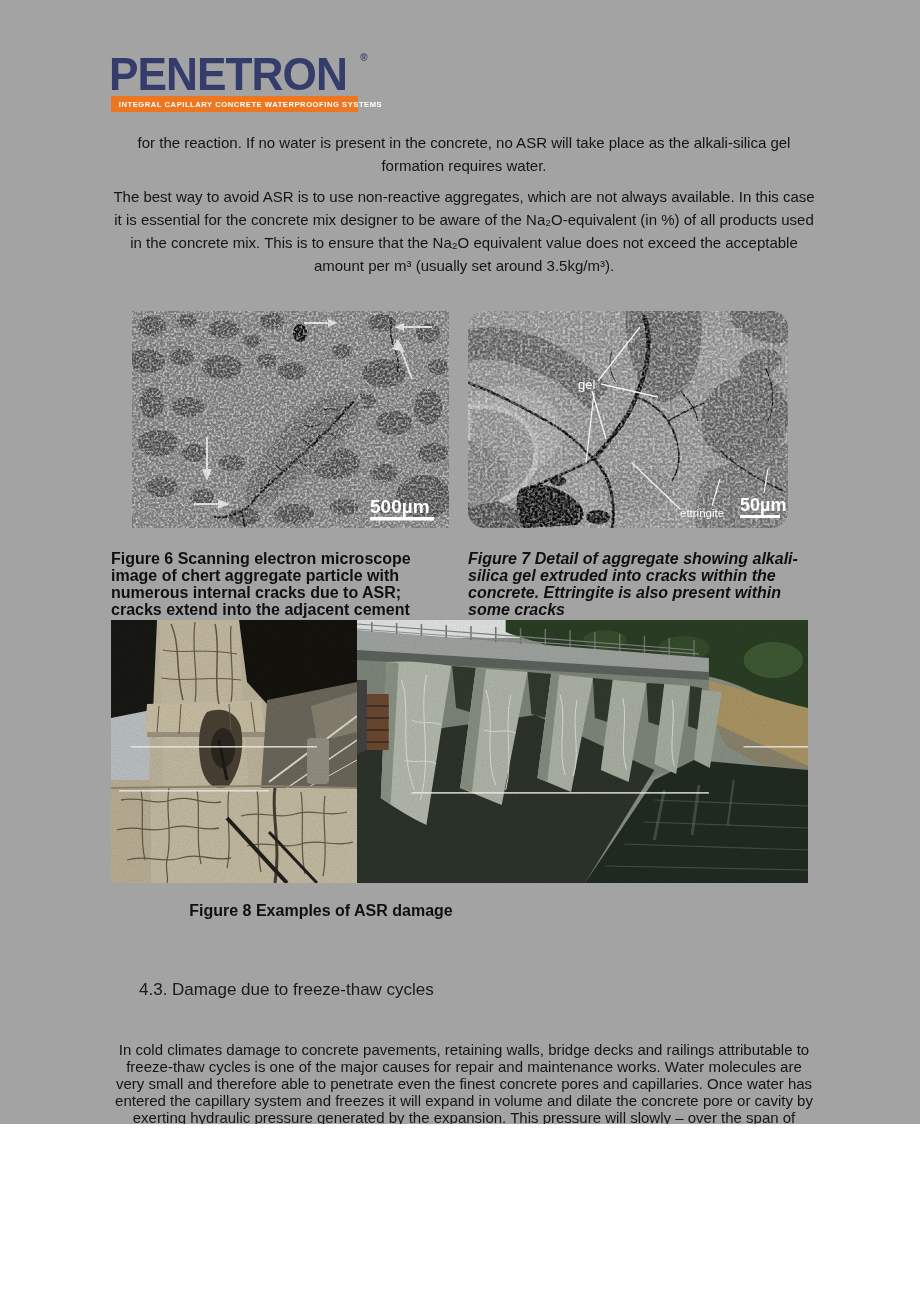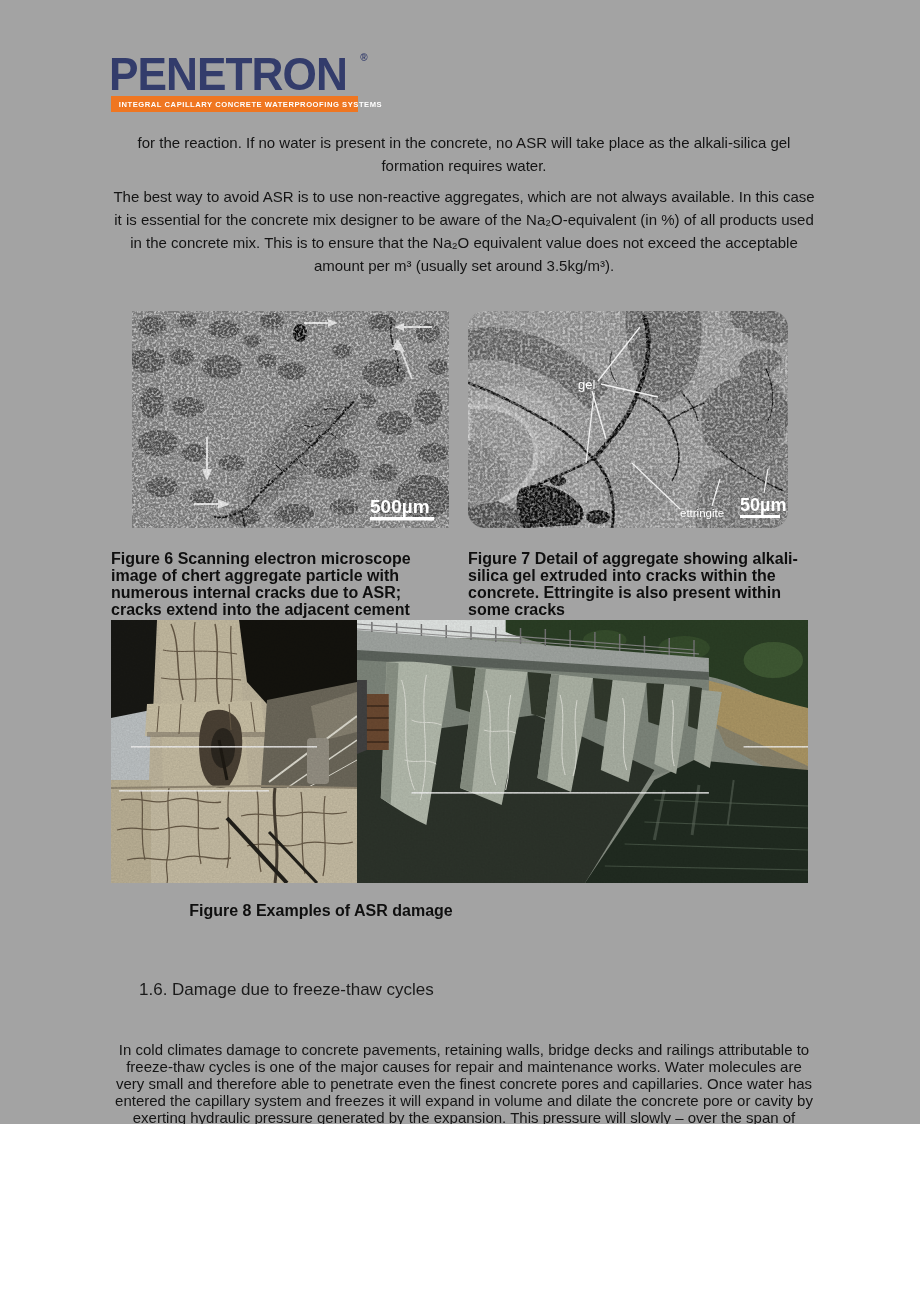--- a/index.html
+++ b/index.html
@@ -46,21 +46,21 @@
   .fig svg { display:block; }
   .fig6 { left:111px; top:311px; width:317px; height:217px;margin-left:21px; }
   .fig7 { left:468px; top:311px; width:320px; height:217px;border-radius:17px; }
   .fig8l { left:111px; top:620px; width:246px; height:263px; background:#c7bda4; }
   .fig8r { left:357px; top:620px; width:451px; height:263px; background:#8d9489; }
 
   .caption {
     font-size:16px; font-weight:bold; line-height:17px; color:#0f0f0f;
   }
   .cap6 { left:111px; top:550px; width:335px; }
-  .cap7 { left:468px; top:550px; width:345px; }
+  .cap7 { left:468px; top:550px; width:345px;font-style:italic; }
   .cap8 { left:111px; top:902px; width:420px;text-align:center; }
 
   .heading { left:139px; top:980px; font-size:17px; color:#1a1a1a; }
 
   .footer { top:1185px; right:114px; font-size:13px; color:#1a1a1a; }
 
   svg text { font-family:"Liberation Sans", sans-serif; }
 </style>
 </head>
 <body>
@@ -388,19 +388,19 @@
       </g>
       <path d="M0,60 L10,60 L10,130 L0,134 Z" fill="#444444"></path>
       <rect x="55" y="172" width="300" height="1.7" fill="#ffffff" opacity="0.8"></rect>
       <rect x="390" y="126" width="65" height="1.6" fill="#ffffff" opacity="0.8"></rect>
       <rect width="455" height="263" filter="url(#n8r)" opacity="0.1"></rect>
     </svg>
   </div>
 
   <div class="abs caption cap8">Figure 8 Examples of ASR damage</div>
 
-  <div class="abs heading">1.6. Damage due to freeze-thaw cycles</div>
+  <div class="abs heading">4.3. Damage due to freeze-thaw cycles</div>
 
   <p class="abs body-par p3">In cold climates damage to concrete pavements, retaining walls, bridge decks and railings attributable to freeze-thaw cycles is one of the major causes for repair and maintenance works. Water molecules are very small and therefore able to penetrate even the finest concrete pores and capillaries. Once water has entered the capillary system and freezes it will expand in volume and dilate the concrete pore or cavity by exerting hydraulic pressure generated by the expansion. This pressure will slowly – over the span of multiple cycles –</p>
 
   <div class="abs footer">Page | 9</div>
 
 </div>
 
 </body></html>

